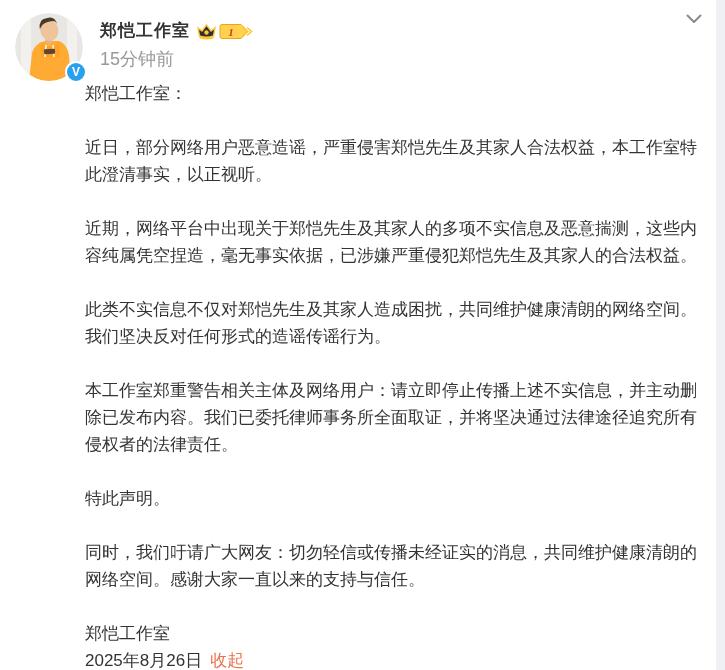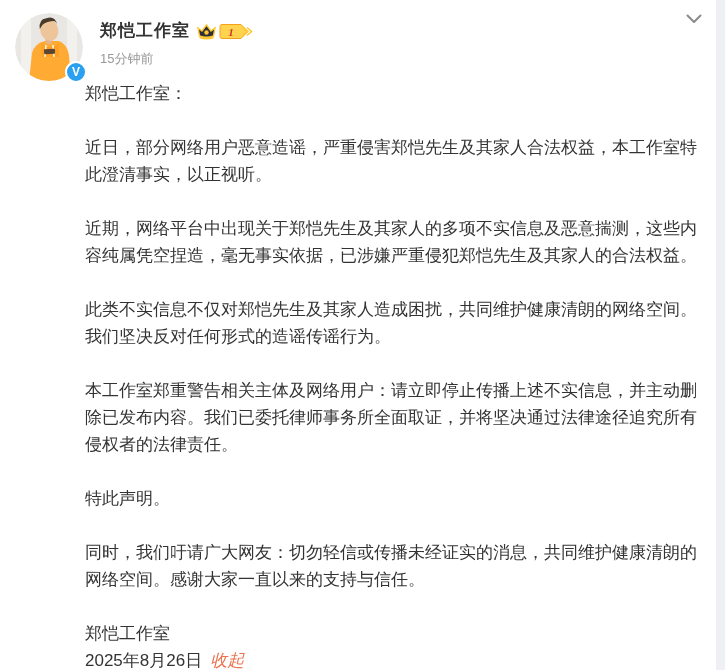--- a/index.html
+++ b/index.html
@@ -37,41 +37,40 @@
   }
   .header-text { position: absolute; left: 100px; top: 20px; }
   .name-row { display: flex; align-items: center; gap: 6px; }
   .username {
     font-size: 17px; font-weight: bold; color: #333333;
     cursor: pointer; line-height: 22px;
     letter-spacing: 1px;
   }
   .vip-badges { display: flex; align-items: center; gap: 2px; cursor: pointer; }
   .timestamp {
-    margin-top: 8px; font-size: 13px; color: #999999; line-height: 18px;
+    margin-top: 8px; font-size: 18px; color: #999999; line-height: 18px;
   }
   .collapse-chevron {
     position: absolute; left: 683px; top: 8px;
     width: 22px; height: 22px; cursor: pointer;
     display: flex; align-items: center; justify-content: center;
   }
   
   .content {
     position: absolute; left: 85px; top: 80px;
     width: 622px;
     font-size: 17px; line-height: 27px; color: #333333;
     word-break: break-all;
   }
   .content p { margin: 0 0 27px 0; }
   .content p.tight { margin: 0; }
   .date-row { display: inline; }
   .collapse-link {
     color: #eb7350; cursor: pointer; text-decoration: none;
     margin-left: 8px;
-    font-style: italic;
   }
 </style>
 </head>
 <body>
 
 <div class="post">
 
   <div class="avatar-wrap">
     <svg class="avatar" viewBox="0 0 68 68" xmlns="http://www.w3.org/2000/svg">
       <defs>

